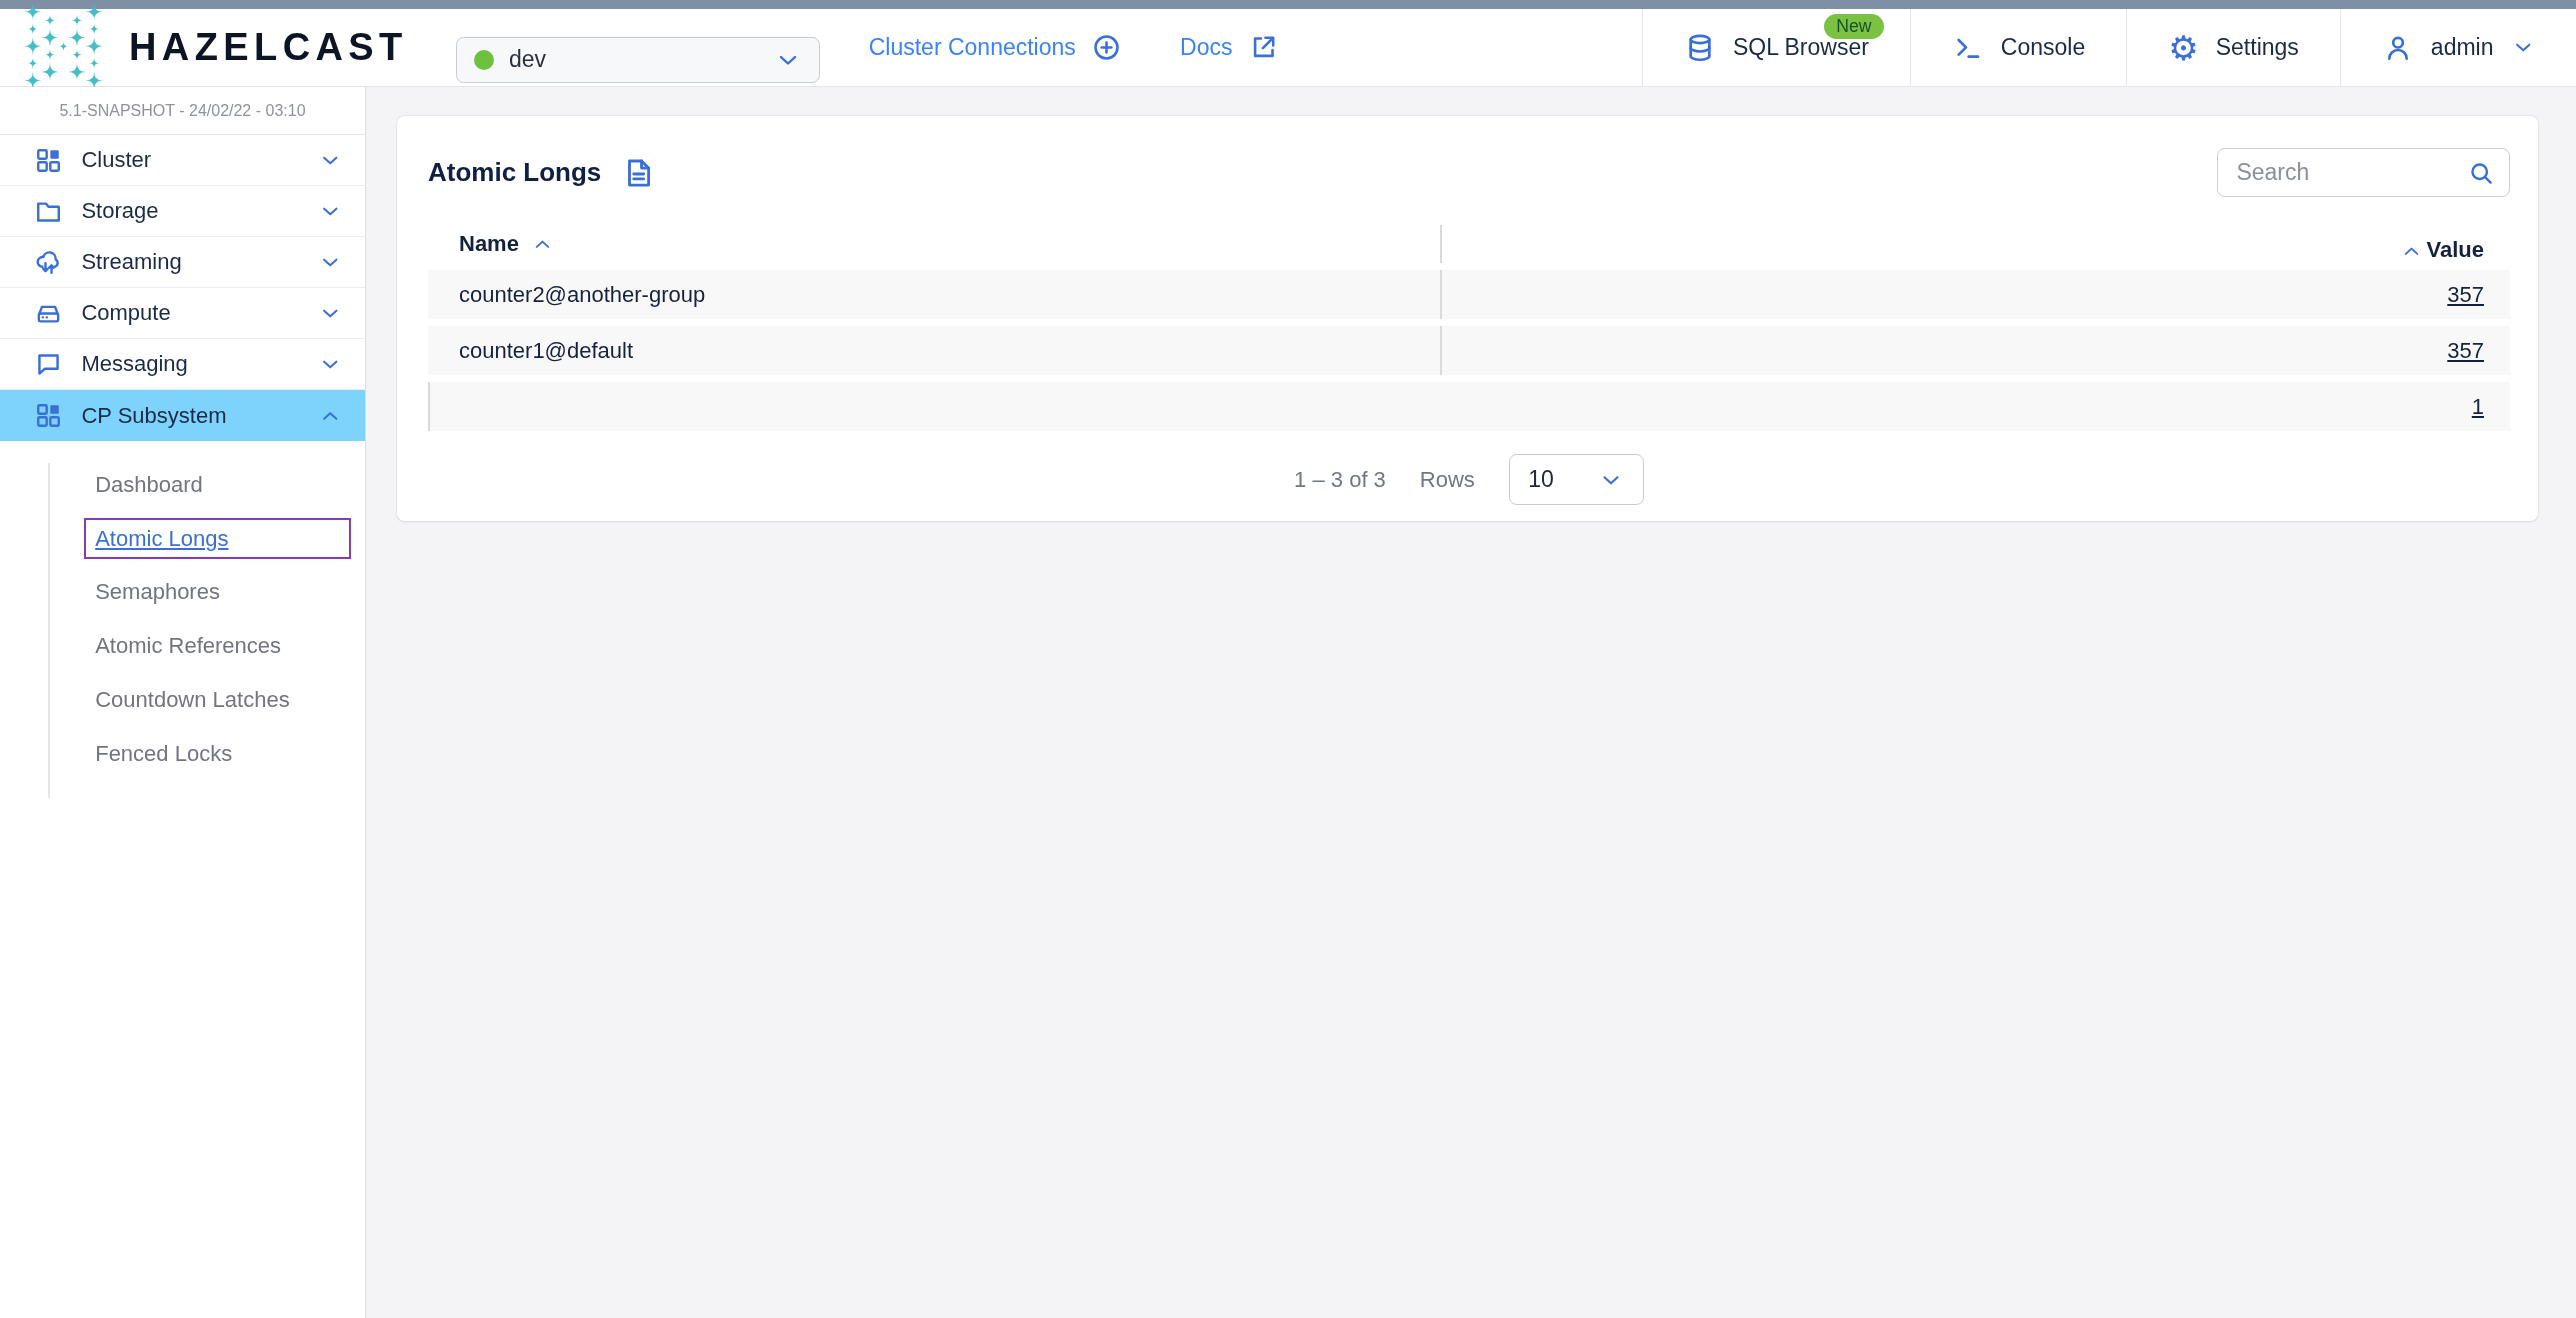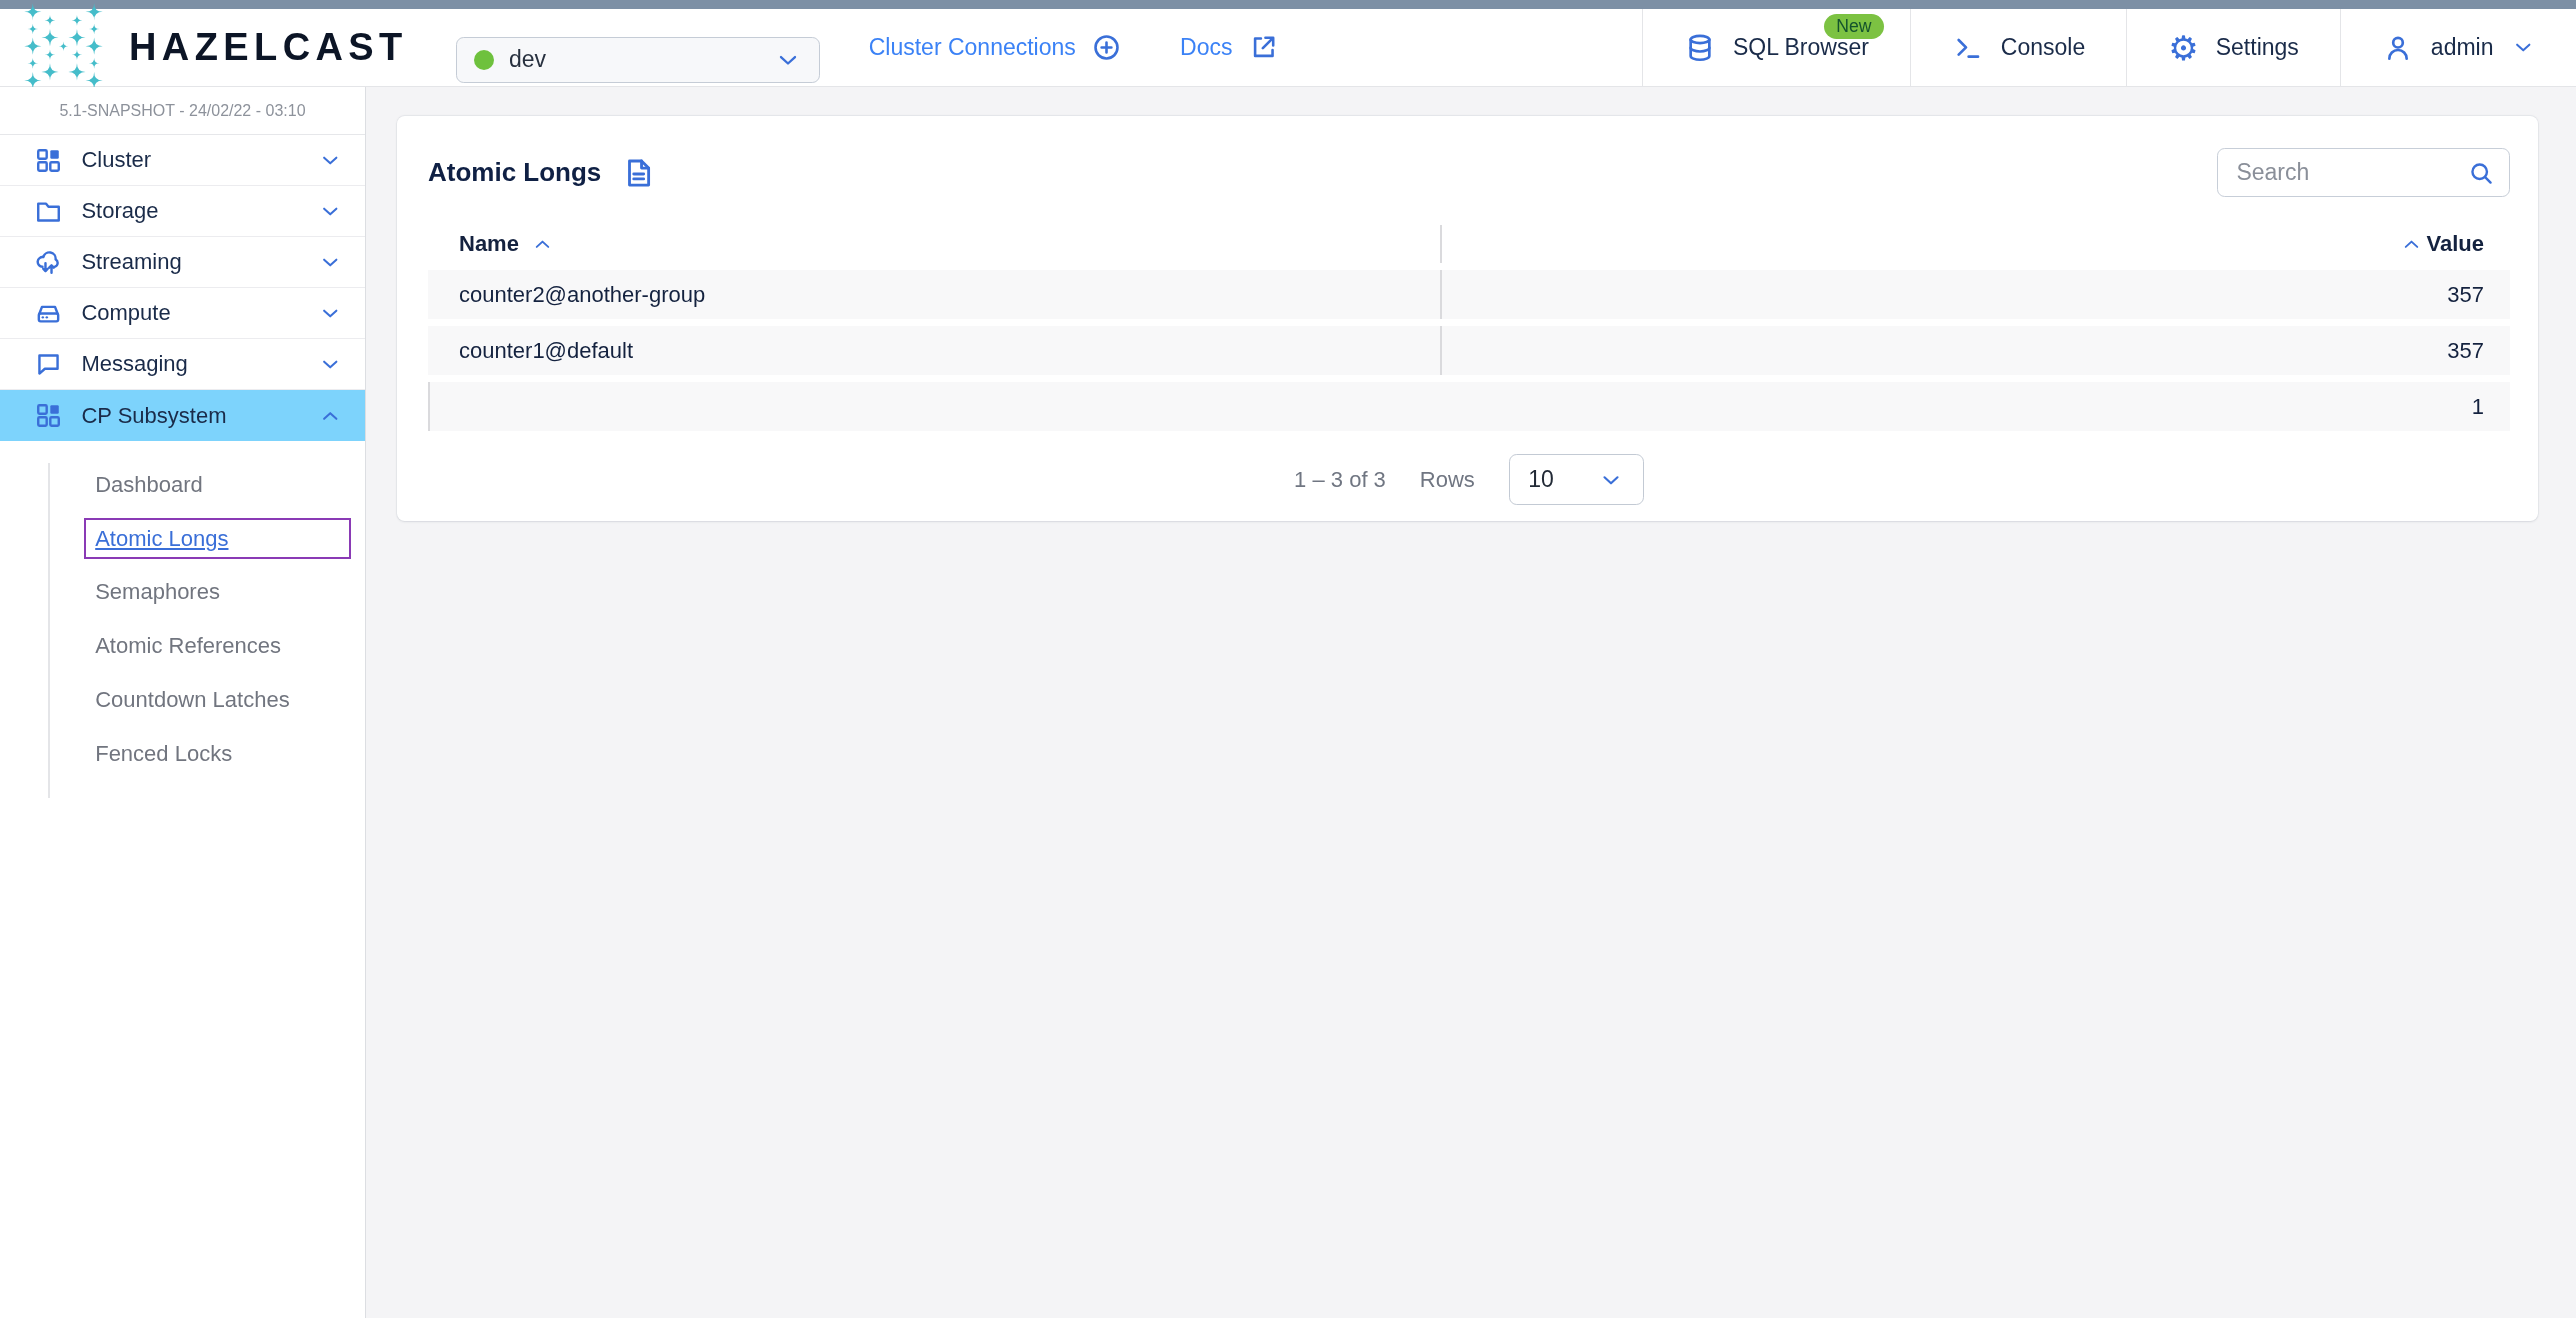--- a/index.html
+++ b/index.html
@@ -80,27 +80,27 @@
   .search-wrap input {
     width:293px; height:49px; border:1.5px solid #c7ced8; border-radius:7.7px;
     font-family:"Liberation Sans",sans-serif; font-size:23px; color:#a21caf;
     padding:0 54px 0 18.4px; outline:none; background:#fff;
   }
   .search-wrap input::placeholder { color:#8a8f99; }
   .search-wrap svg { position:absolute; right:14px; top:10.7px; width:29px; height:29px; }
 
   .thead { display:flex; align-items:center; height:38px; margin-top:28px; font-weight:700; font-size:22px; color:#14223f; }
   .th-name { width:1012px; padding-left:31px; display:flex; align-items:center; gap:12.3px; height:100%; }
-  .th-value { flex:1; display:flex; align-items:center; justify-content:flex-end; gap:4px; padding-right:26px; border-left:2.3px solid #dadadd; height:100%; }
+  .th-value { flex:1; display:flex; align-items:flex-end; justify-content:flex-end; gap:4px; padding-right:26px; border-left:2.3px solid #dadadd; height:100%; }
   .sort svg { width:23px; height:23px; }
 
   .trow { display:flex; align-items:stretch; height:49px; background:#f8f8f9; margin-top:7px; font-size:22px; color:#14223f; }
   .trow:first-of-type { margin-top:6.1px; }
   .td-name { width:1012px; padding-left:31px; display:flex; align-items:center; }
-  .td-value { flex:1; display:flex; align-items:center; justify-content:flex-end; padding-right:26px; border-left:2.3px solid #dadadd; }
+  .td-value { flex:1; display:flex; align-items:center; justify-content:flex-end; padding-right:26px; border-left:2.3px solid #dadadd;text-decoration:underline; }
 
   .pagination { display:flex; align-items:center; justify-content:center; gap:34px; margin-top:23px; }
   .pag-range { font-size:22px; color:#707682; }
   .pag-rows-label { font-size:22px; color:#707682; }
   .rows-select {
     width:135px; height:51px; border:1.5px solid #c3cad4; border-radius:7.7px; background:#fff;
     display:flex; align-items:center; padding:0 18.4px; cursor:pointer;
   }
   .rows-select .val { font-size:23px; color:#222a36; }
   .rows-select svg { margin-left:auto; width:26px; height:26px; }

